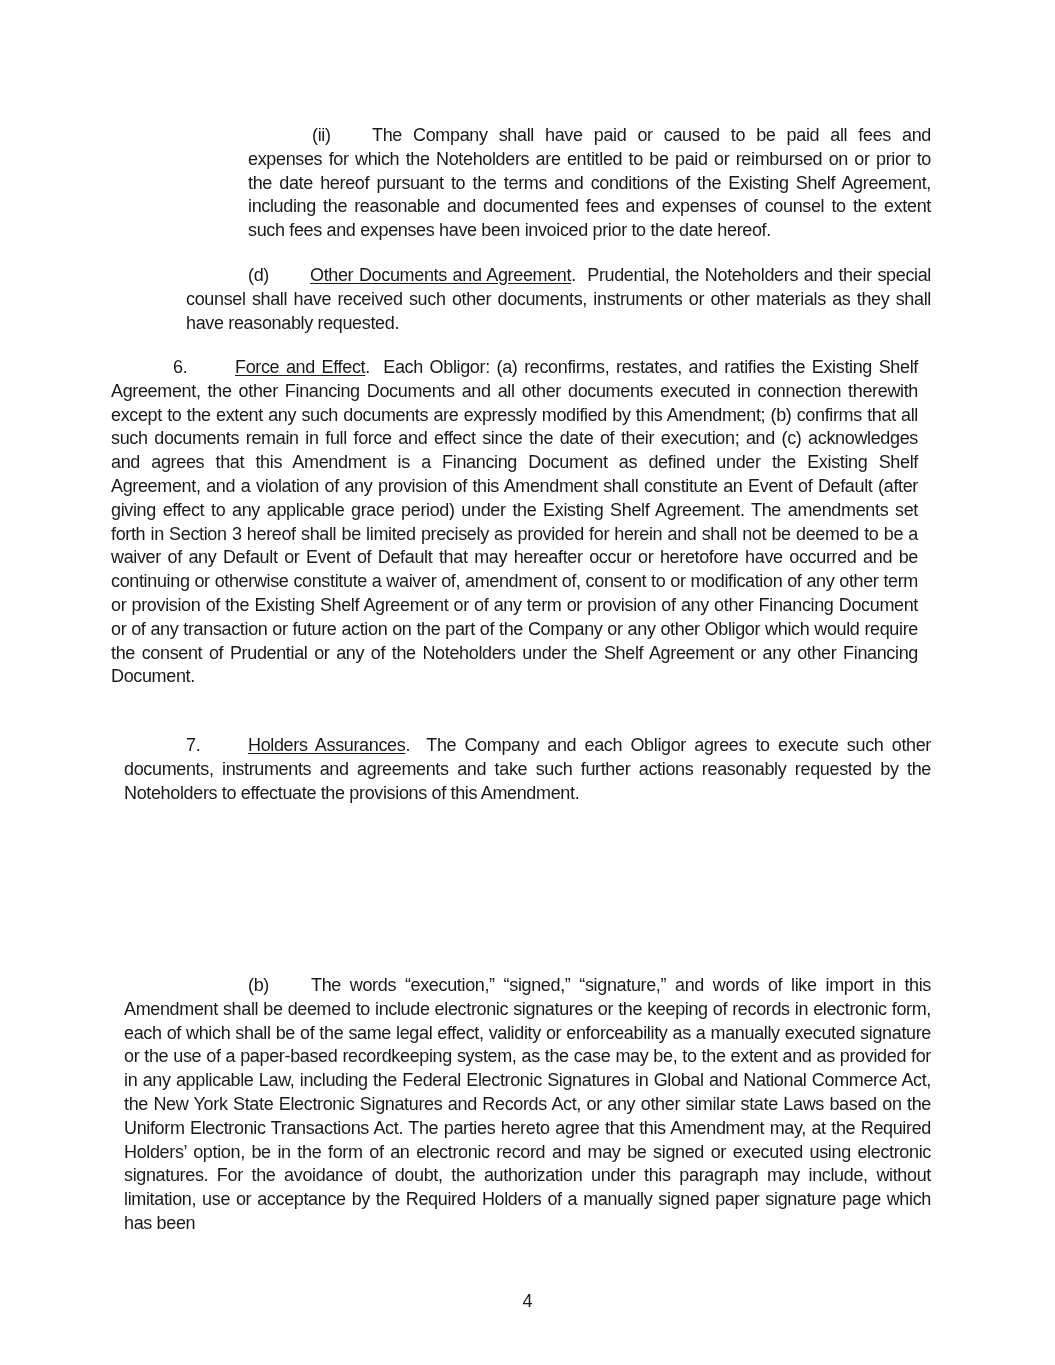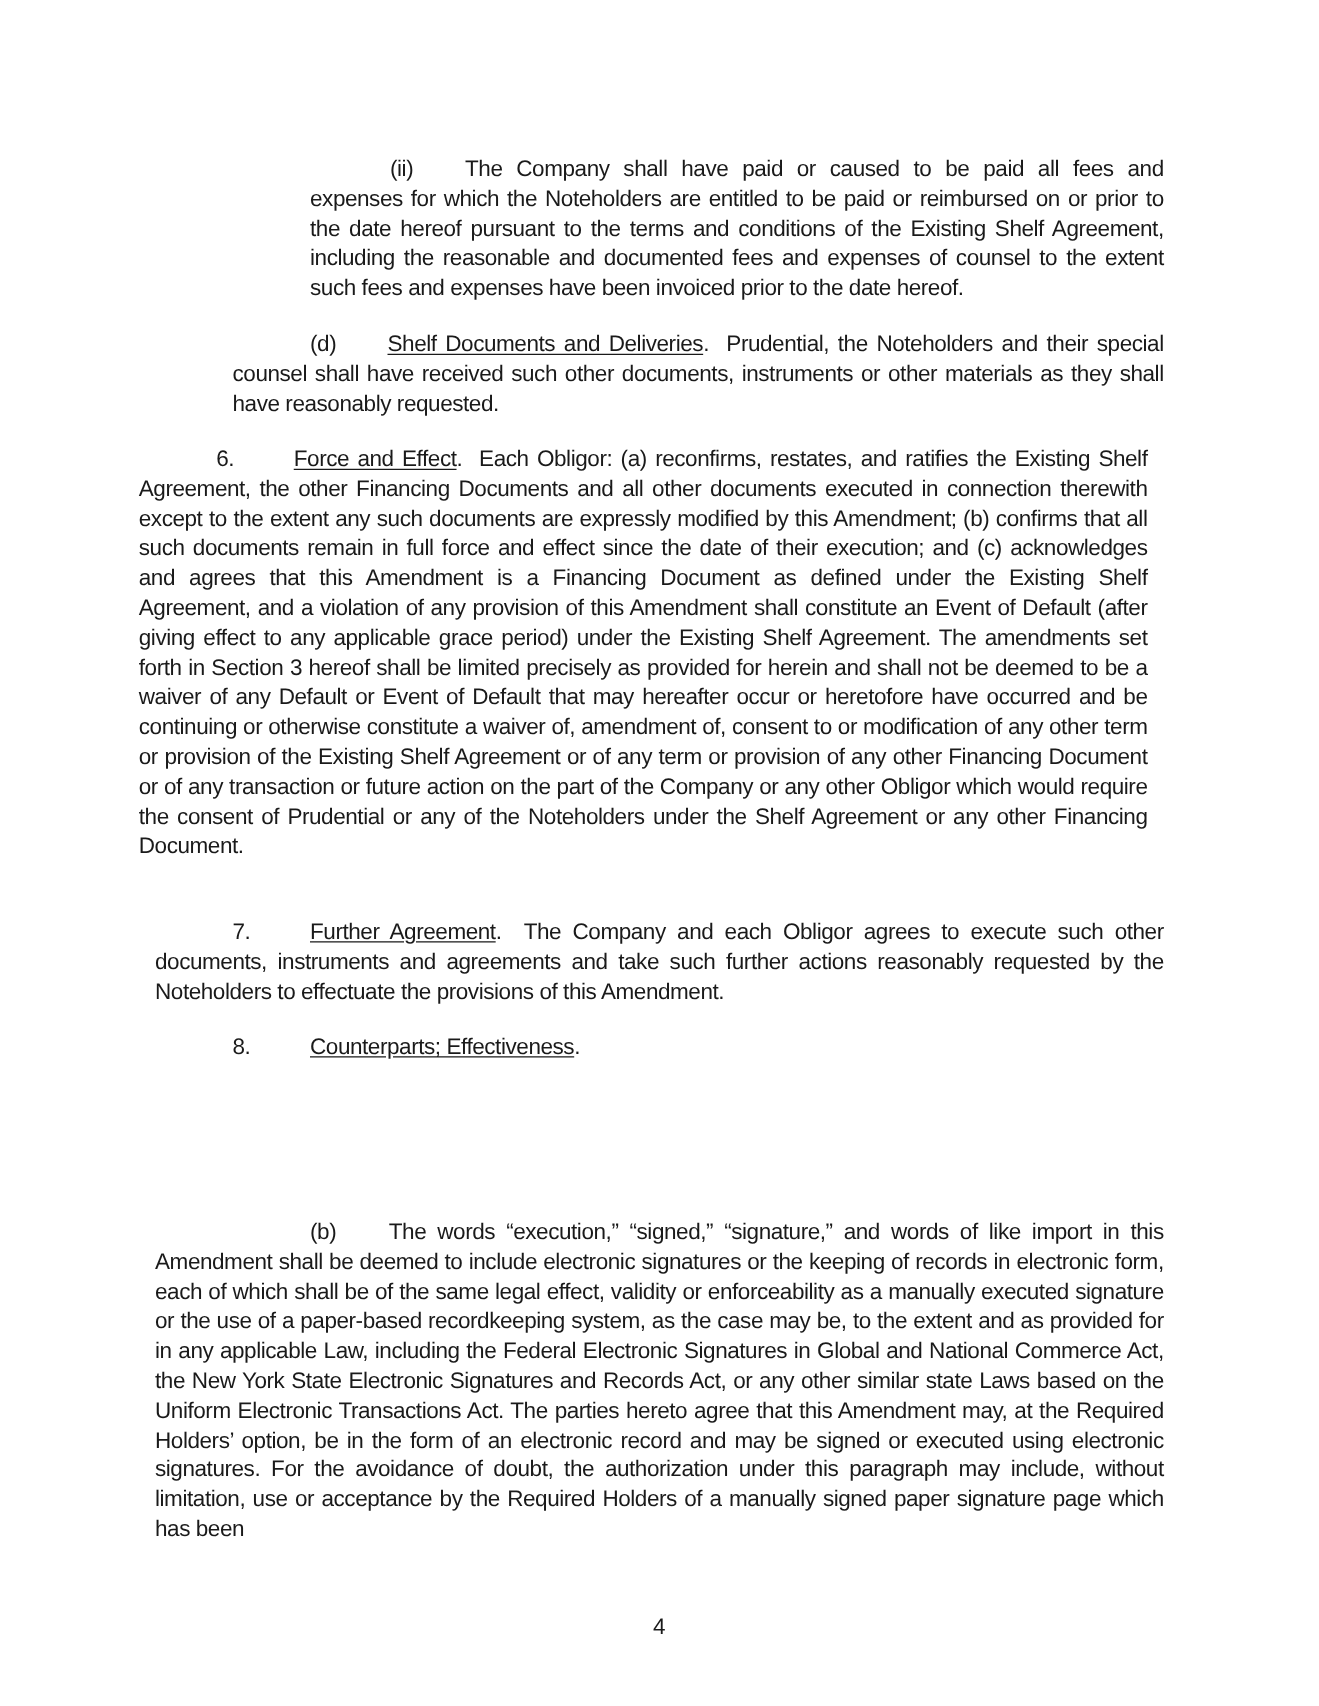--- a/index.html
+++ b/index.html
@@ -41,25 +41,24 @@
       font-family: "Liberation Sans", sans-serif; color: #1a1a1a;
     }
   </style>
 </head>
 <body>
 
 <div class="page">
 
   <p class="para p-ii" style="margin:0;"><span class="num" style="margin-left:64px;">(ii)</span><span>The Company shall have paid or caused to be paid all fees and expenses for which the Noteholders are entitled to be paid or reimbursed on or prior to the date hereof pursuant to the terms and conditions of the Existing Shelf Agreement, including the reasonable and documented fees and expenses of counsel to the extent such fees and expenses have been invoiced prior to the date hereof.</span></p>
 
-  <p class="para p-d" style="margin:0;"><span class="num">(d)</span><span class="u">Shelf Documents and Deliveries</span><span>.</span>&nbsp; <span>Prudential, the Noteholders and their special counsel shall have received such other documents, instruments or other materials as they shall have reasonably requested.</span></p>
+  <p class="para p-d" style="margin:0;"><span class="num">(d)</span><span class="u">Other Documents and Agreement</span><span>.</span>&nbsp; <span>Prudential, the Noteholders and their special counsel shall have received such other documents, instruments or other materials as they shall have reasonably requested.</span></p>
 
   <p class="para p-6" style="margin:0;"><span class="num">6.</span><span class="u">Force and Effect</span><span>.</span>&nbsp; <span>Each Obligor: (a) reconfirms, restates, and ratifies the Existing Shelf Agreement, the other Financing Documents and all other documents executed in connection therewith except to the extent any such documents are expressly modified by this Amendment; (b) confirms that all such documents remain in full force and effect since the date of their execution; and (c) acknowledges and agrees that this Amendment is a Financing Document as defined under the Existing Shelf Agreement, and a violation of any provision of this Amendment shall constitute an Event of Default (after giving effect to any applicable grace period) under the Existing Shelf Agreement.  The amendments set forth in Section 3 hereof shall be limited precisely as provided for herein and shall not be deemed to be a waiver of any Default or Event of Default that may hereafter occur or heretofore have occurred and be continuing or otherwise constitute a waiver of, amendment of, consent to or modification of any other term or provision of the Existing Shelf Agreement or of any term or provision of any other Financing Document or of any transaction or future action on the part of the Company or any other Obligor which would require the consent of Prudential or any of the Noteholders under the Shelf Agreement or any other Financing Document.</span></p>
 
-  <p class="para p-7" style="margin:0;"><span class="num">7.</span><span class="u">Further Agreement</span><span>.</span>&nbsp; <span>The Company and each Obligor agrees to execute such other documents, instruments and agreements and take such further actions reasonably requested by the Noteholders to effectuate the provisions of this Amendment.</span></p>
+  <p class="para p-7" style="margin:0;"><span class="num">7.</span><span class="u">Holders Assurances</span><span>.</span>&nbsp; <span>The Company and each Obligor agrees to execute such other documents, instruments and agreements and take such further actions reasonably requested by the Noteholders to effectuate the provisions of this Amendment.</span></p>
 
-  <p class="para p-8" style="margin:0;"><span class="num">8.</span><span class="u">Counterparts; Effectiveness</span><span>.</span></p>
 
 
   <p class="para p-b" style="margin:0;"><span class="num">(b)</span><span>The words “execution,” “signed,” “signature,” and words of like import in this Amendment shall be deemed to include electronic signatures or the keeping of records in electronic form, each of which shall be of the same legal effect, validity or enforceability as a manually executed signature or the use of a paper-based recordkeeping system, as the case may be, to the extent and as provided for in any applicable Law, including the Federal Electronic Signatures in Global and National Commerce Act, the New York State Electronic Signatures and Records Act, or any other similar state Laws based on the Uniform Electronic Transactions Act. The parties hereto agree that this Amendment may, at the Required Holders’ option, be in the form of an electronic record and may be signed or executed using electronic signatures.  For the avoidance of doubt, the authorization under this paragraph may include, without limitation, use or acceptance by the Required Holders of a manually signed paper signature page which has been</span></p>
 
   <div class="page-number">4</div>
 </div>
 
 </body></html>

